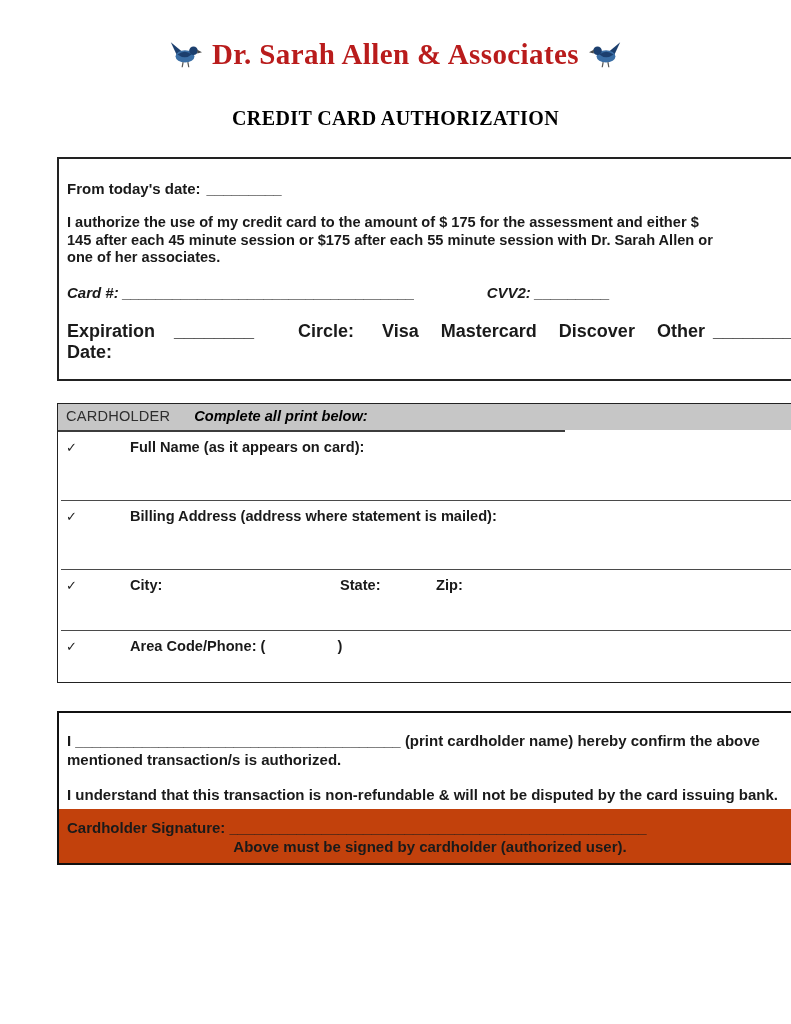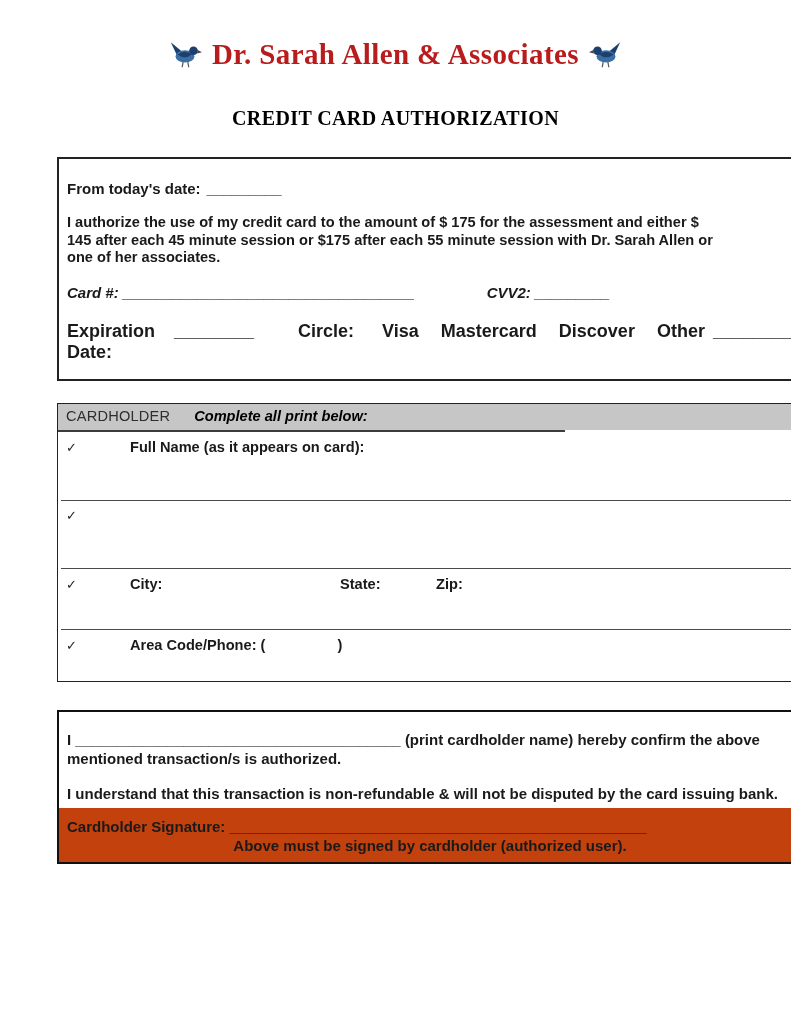--- a/index.html
+++ b/index.html
@@ -141,20 +141,21 @@
 
     <div class="ch-row">
       <span class="check">✓</span>
       <span class="ch-label">Full Name (as it appears on card):</span>
     </div>
     <div class="ch-write h-fullname"></div>
     <div class="ch-sep"></div>
 
     <div class="ch-row">
       <span class="check">✓</span>
+      <span class="ch-label">Billing Address (address where statement is mailed):</span>
     </div>
     <div class="ch-write h-billing"></div>
     <div class="ch-sep"></div>
 
     <div class="ch-row">
       <span class="check">✓</span>
       <span class="city-label">City:</span>
       <span class="state-label">State:</span>
       <span class="zip-label">Zip:</span>
     </div>

